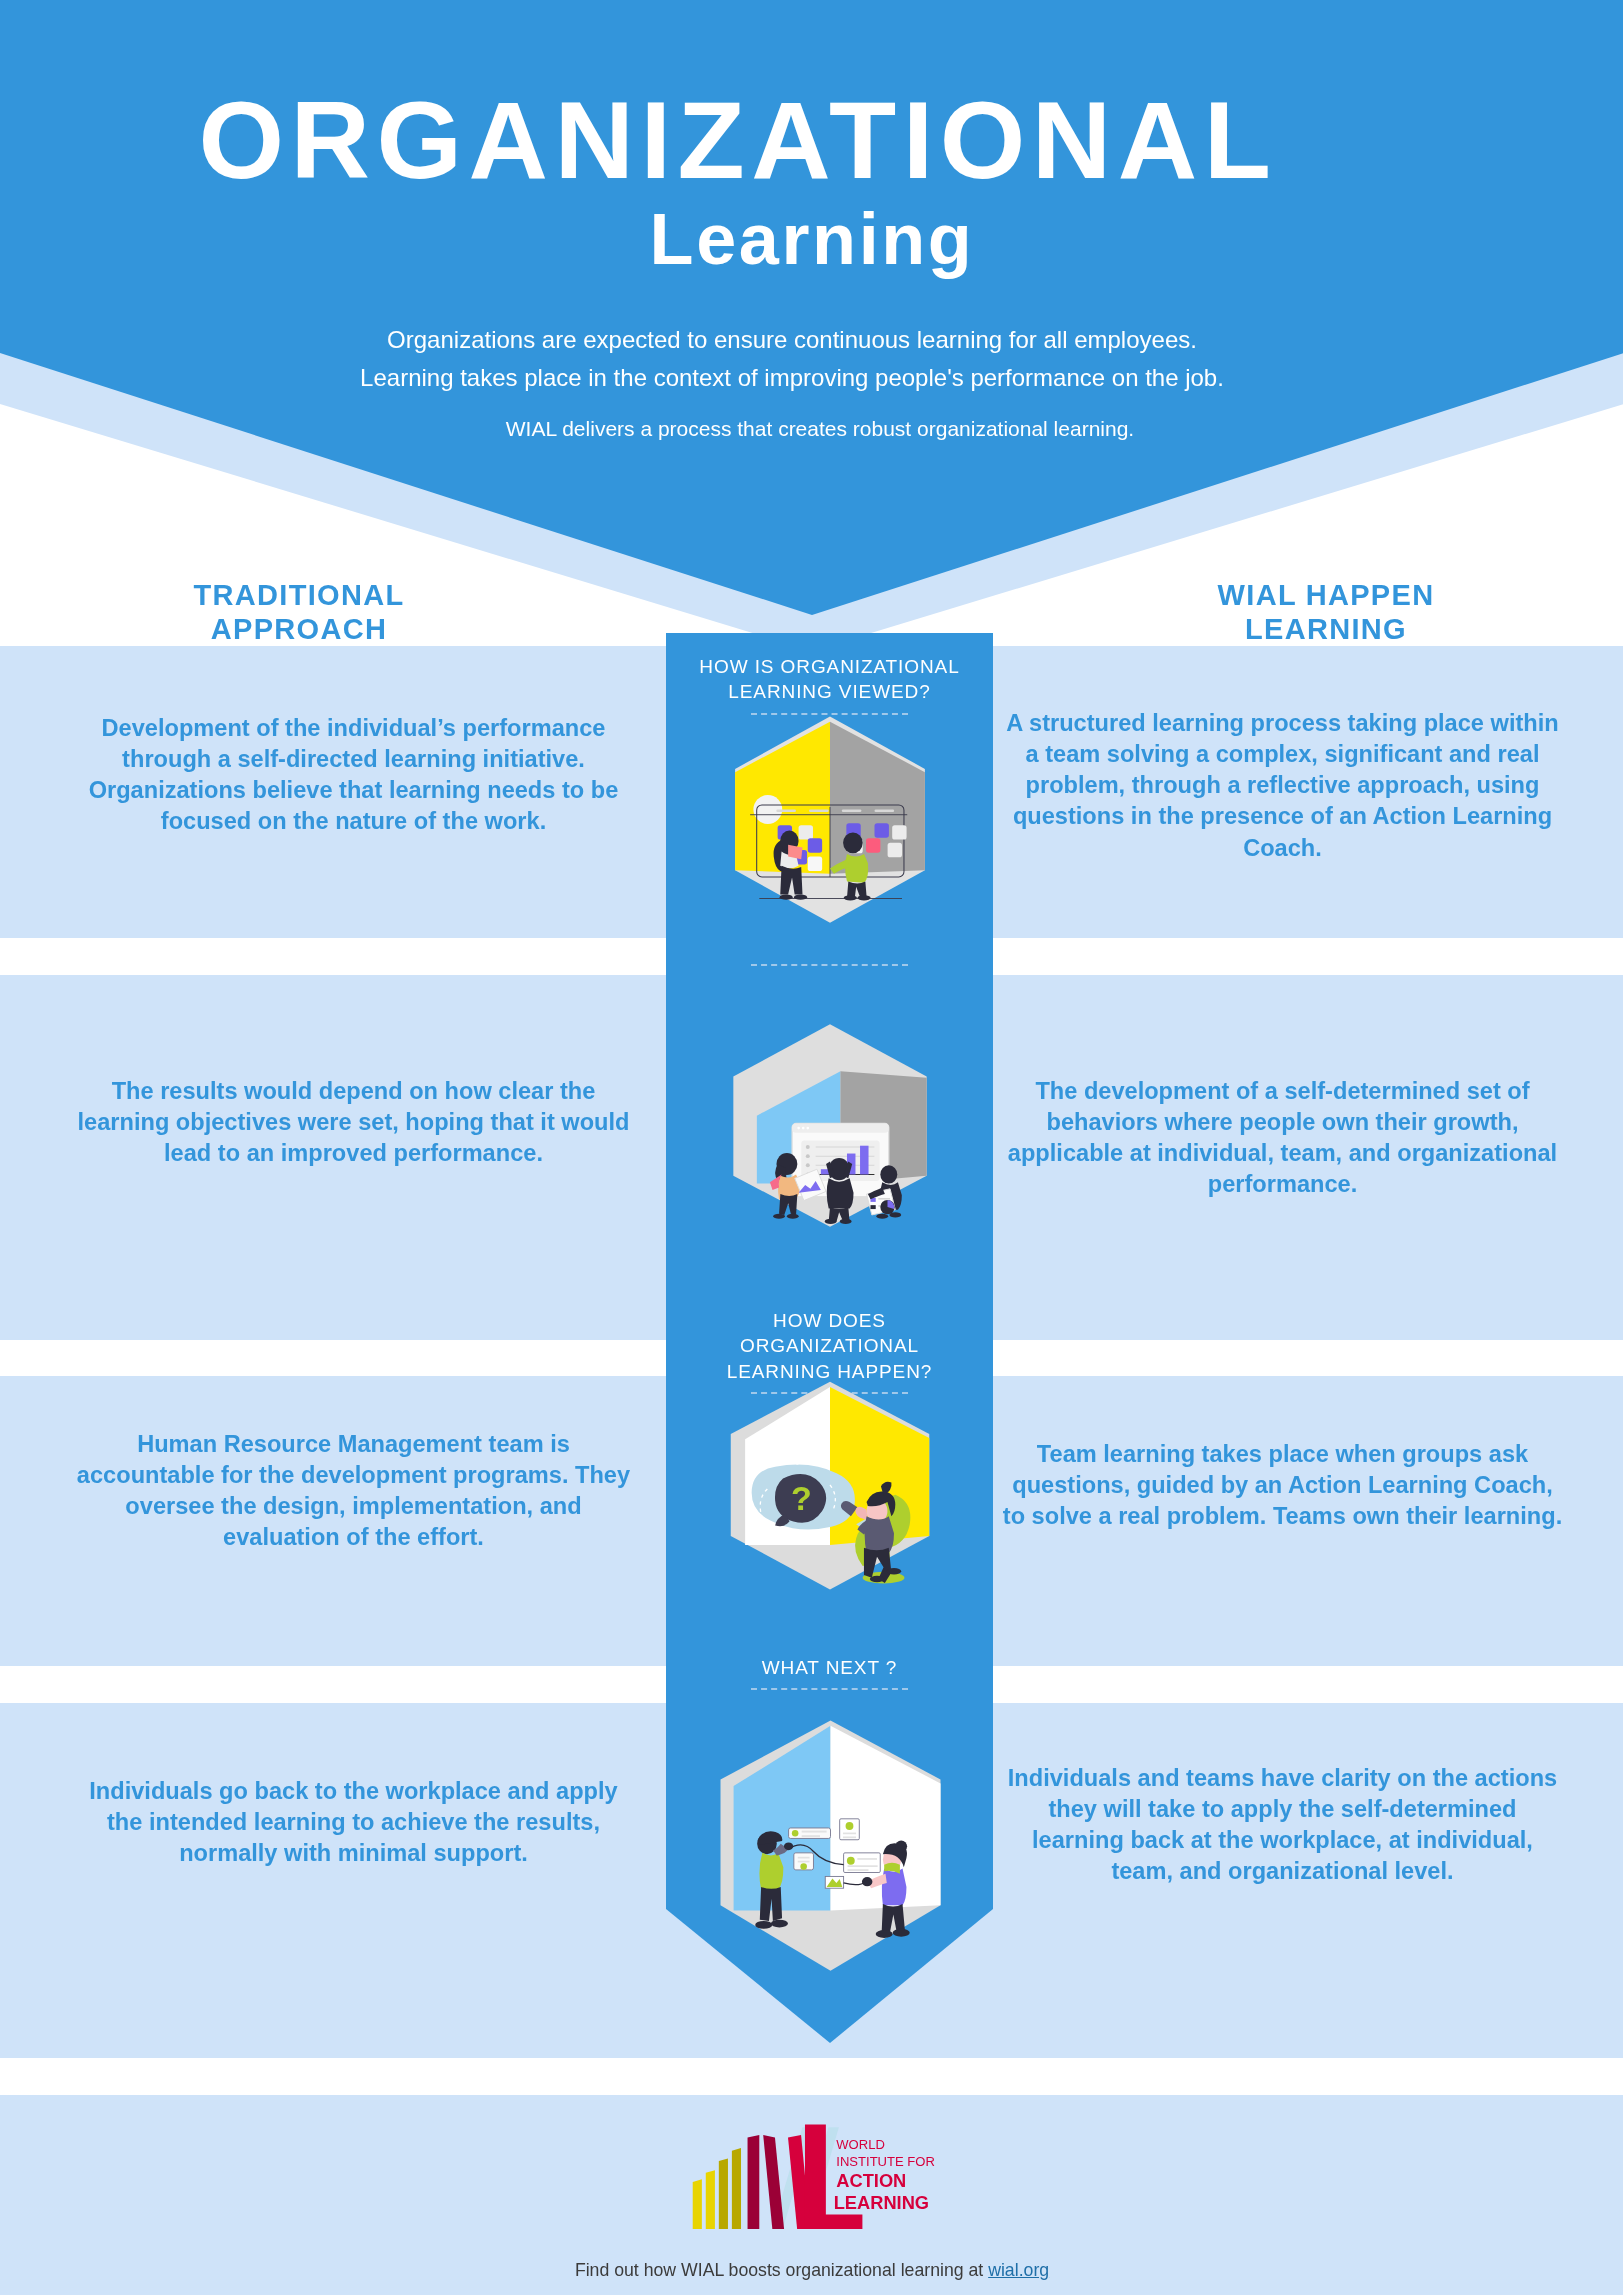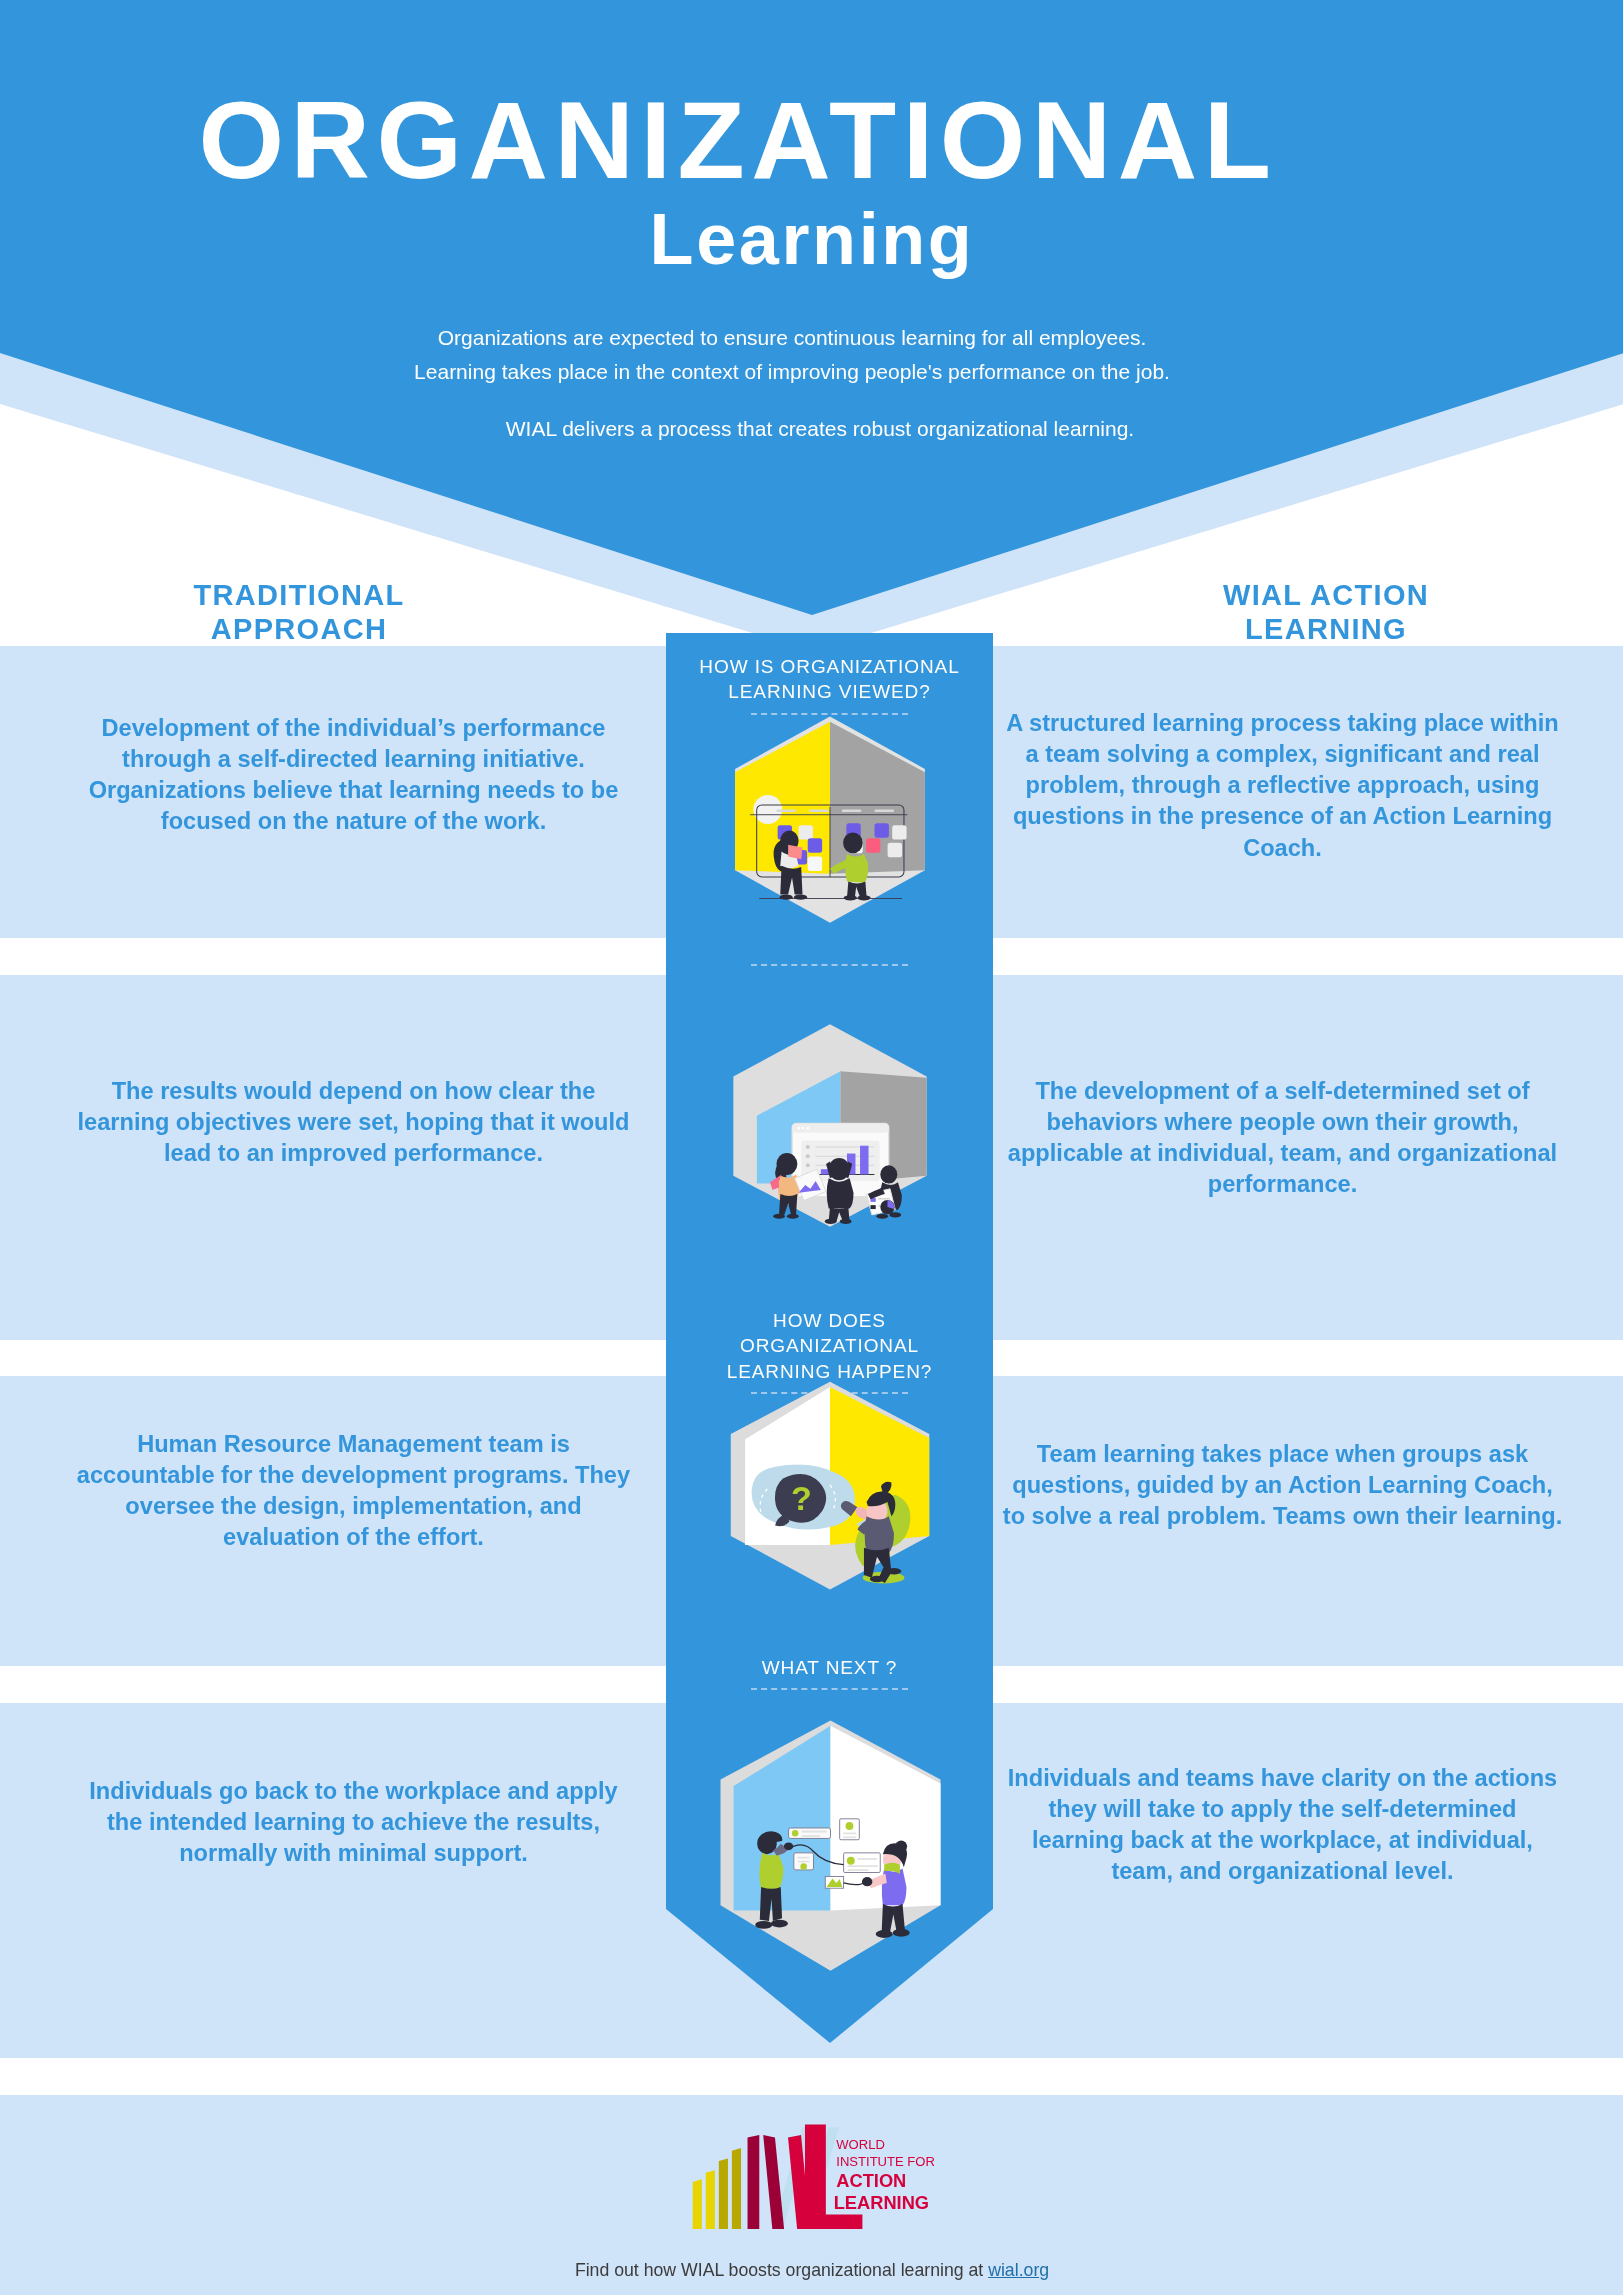--- a/index.html
+++ b/index.html
@@ -34,21 +34,21 @@
     font-size:110px;font-weight:bold;letter-spacing:6.5px;line-height:1;
   }
   .title-sub{
     position:absolute;left:0;top:203px;width:1624px;
     text-align:center;color:#ffffff;
     font-size:72px;font-weight:bold;letter-spacing:2.6px;line-height:1;
   }
   .intro{
     position:absolute;left:0;top:321px;width:1584px;
     text-align:center;color:#ffffff;
-    font-size:21px;line-height:1.6;font-weight:400;
+    font-size:24px;line-height:1.6;font-weight:400;
   }
   .intro-2{
     position:absolute;left:0;top:412px;width:1624px;
     text-align:center;color:#ffffff;
     font-size:21px;line-height:1.6;font-weight:400;margin-left:8px;
   }
 
   
   .colhead{position:absolute;text-align:center;margin-top:35px;}
   .colhead .ttl{
@@ -132,21 +132,21 @@
 <div class="colhead" id="colhead-left">
   <div class="ttl">
     <div>TRADITIONAL</div>
     <div>APPROACH</div>
   </div>
   <div class="bar"></div>
 </div>
 
 <div class="colhead" id="colhead-right">
   <div class="ttl">
-    <div>WIAL ACTION</div>
+    <div>WIAL HAPPEN</div>
     <div>LEARNING</div>
   </div>
   <div class="bar"></div>
 </div>
 
 <div class="stripe" id="stripe-1"></div>
 <div class="stripe" id="stripe-2"></div>
 <div class="stripe" id="stripe-3"></div>
 <div class="stripe" id="stripe-4"></div>
 <div class="stripe" id="stripe-footer"></div>

